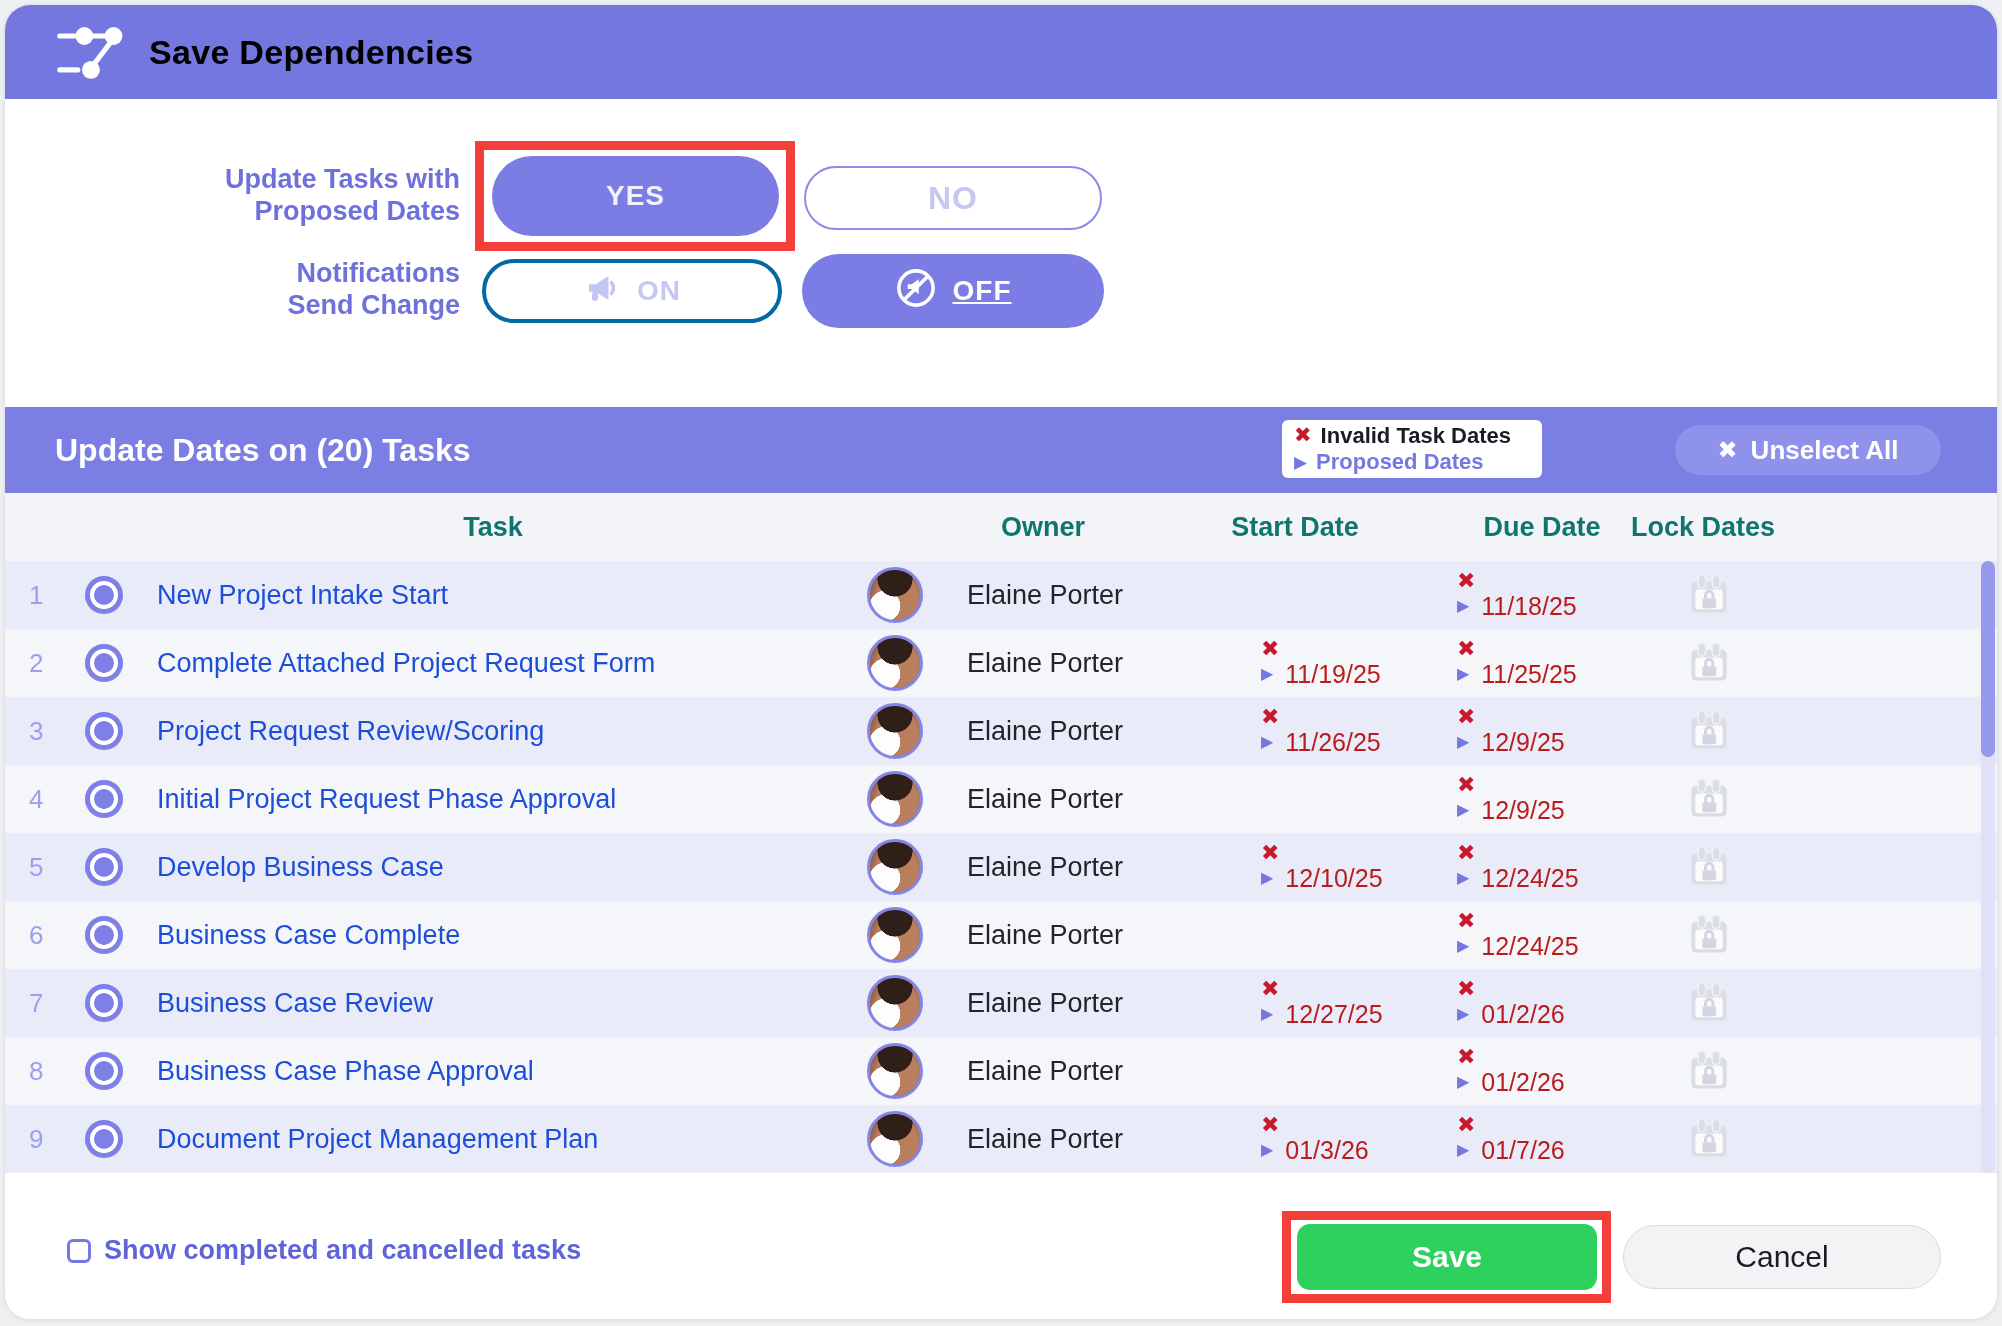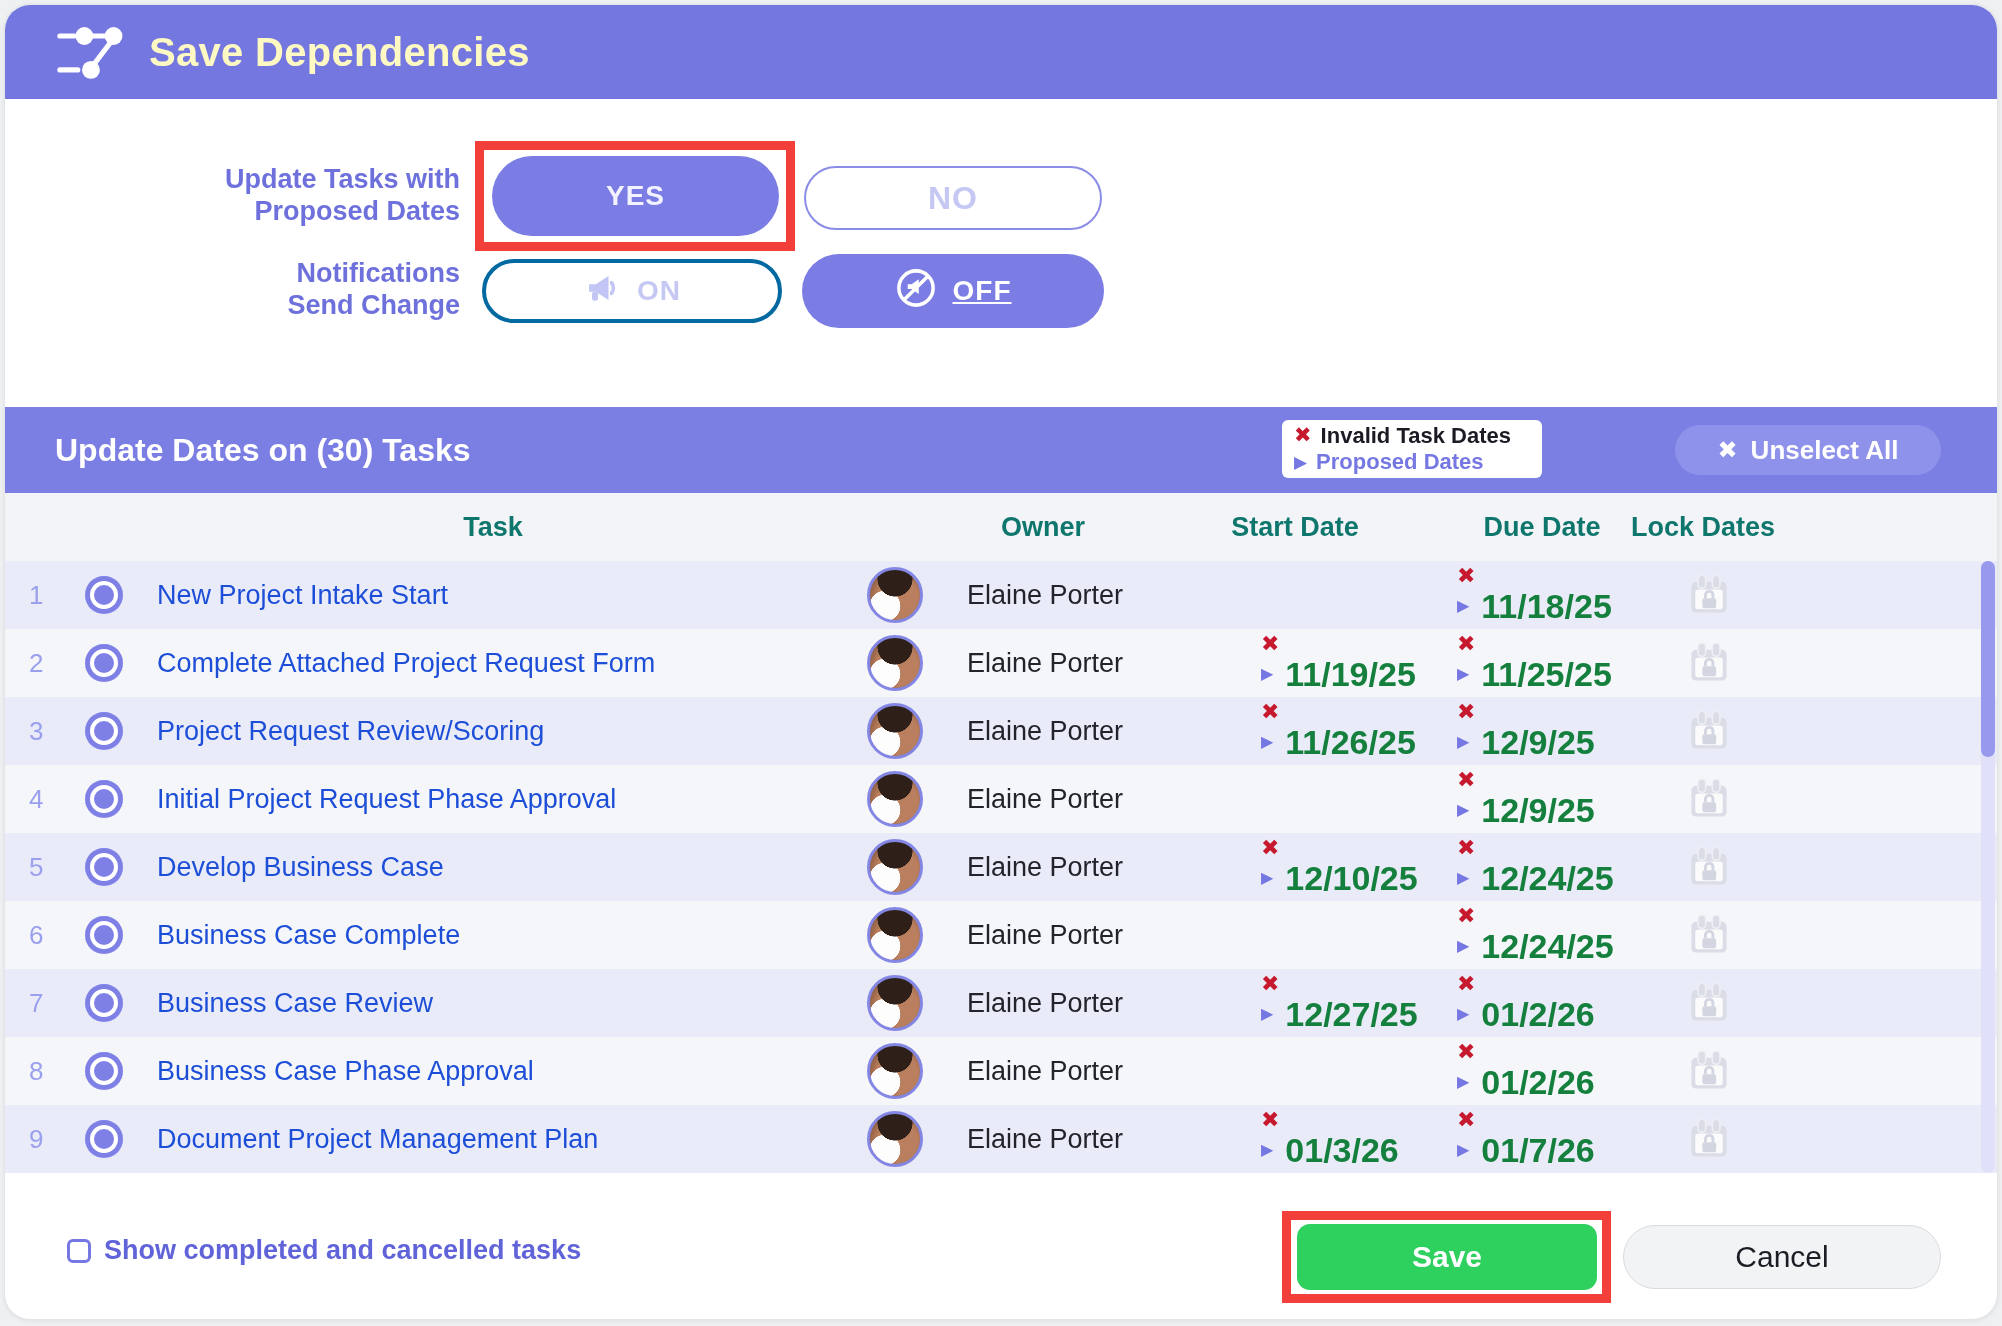--- a/index.html
+++ b/index.html
@@ -4,21 +4,21 @@
 <style>
   * { margin:0; padding:0; box-sizing:border-box; }
   body { font-family:"Liberation Sans", sans-serif; background:#eef0f2; width:2002px; height:1326px; overflow:hidden; }
   .canvas { position:relative; width:2002px; height:1326px; }
   .modal { position:absolute; left:4px; top:4px; width:1994px; height:1316px; background:#fff;
            border-radius:26px; border:1px solid #e2e4e8; overflow:hidden; box-shadow:0 1px 5px rgba(0,0,0,.07); }
 
   
   .hdr { position:absolute; left:0; top:0; right:0; height:94px; background:#7477df; display:flex; align-items:center; }
   .hdr-icon { margin-left:50px; width:70px; height:64px; display:flex; align-items:center; }
-  .hdr-title { color:#fef9c3; font-size:40px; font-weight:600; margin-left:24px; letter-spacing:.3px; }
+  .hdr-title { color:#000000; font-size:34px; font-weight:600; margin-left:24px; letter-spacing:.3px; }
 
   
   .opt-label { position:absolute; left:120px; width:335px; text-align:right; color:#6e71dc;
                font-size:27px; font-weight:700; line-height:1.2; }
   .lbl1 { top:158px; } .lbl2 { top:252px; }
   .redbox { position:absolute; border:9px solid #f33f39; }
   .rb1 { left:470px; top:136px; width:320px; height:110px; }
   .btn-yes { position:absolute; left:487px; top:151px; width:287px; height:80px; border-radius:40px;
              background:#7b7de4; color:#f2f3ff; font-size:28px; font-weight:700; letter-spacing:1px;
              display:flex; align-items:center; justify-content:center; }
@@ -65,21 +65,21 @@
               radial-gradient(circle at 50% 18%, #2e2018 0 36%, transparent 37%),
               radial-gradient(circle at 30% 72%, #fdfdfd 0 30%, transparent 31%),
               radial-gradient(circle at 55% 55%, #b97f5e 0 52%, #8a5a3e 78%);
             background-color:#caa386; }
   .oname { position:absolute; left:962px; top:50%; transform:translateY(-50%); color:#23232b; font-size:27px; }
   .dcell { position:absolute; top:0; height:68px; width:170px; display:flex; flex-direction:column; justify-content:center; }
   .dcell.start { left:1256px; } .dcell.due { left:1452px; }
   .dx { color:#c6192e; font-size:22px; font-weight:700; line-height:1.05; font-family:"DejaVu Sans", sans-serif; }
   .dline { display:flex; align-items:center; gap:12px; line-height:1.15; }
   .darrow { color:#7577e2; font-size:16px; font-family:"DejaVu Sans", sans-serif; }
-  .dtext { color:#15803d; font-size:34px; font-weight:700; }
+  .dtext { color:#b91c1c; font-size:25px; font-weight:400; }
   .lockcell { position:absolute; left:1682px; top:50%; transform:translateY(-50%); width:44px; height:44px; }
 
   .sb-track { position:absolute; left:1976px; top:556px; width:14px; height:612px; background:#e0e1f8; border-radius:7px; }
   .sb-thumb { position:absolute; left:0; top:0; width:14px; height:196px; background:#979aec; border-radius:7px; }
 
   
   .chkwrap { position:absolute; left:62px; top:1230px; display:flex; align-items:center; gap:13px; }
   .chk { width:24px; height:24px; border:3px solid #7577e2; border-radius:6px; background:#fff; }
   .chklbl { color:#6164d8; font-size:27px; font-weight:600; }
   .rb2 { left:1277px; top:1206px; width:329px; height:92px; }
@@ -140,21 +140,21 @@
         <svg viewBox="0 0 38 38" width="42" height="42">
           <circle cx="19" cy="19" r="15.5" stroke="#ffffff" stroke-width="3.2" fill="none"></circle>
           <path d="M11.5 15.5 h3.5 L21.5 11 v13.5 L15 20 h-3.5 z" fill="#ffffff"></path>
           <line x1="8.5" y1="29.5" x2="29.5" y2="8.5" stroke="#ffffff" stroke-width="3.2" stroke-linecap="round"></line>
         </svg>
       </span>
       <span>OFF</span>
     </div>
 
     <div class="secbar">
-      <div class="sec-title">Update Dates on (30) Tasks</div>
+      <div class="sec-title">Update Dates on (20) Tasks</div>
     </div>
     <div class="legend">
       <div class="legend-line">
         <span class="lg-x">✖</span>
         <span class="lg-t1">Invalid Task Dates</span>
       </div>
       <div class="legend-line">
         <span class="lg-a">▶</span>
         <span class="lg-t2">Proposed Dates</span>
       </div>

